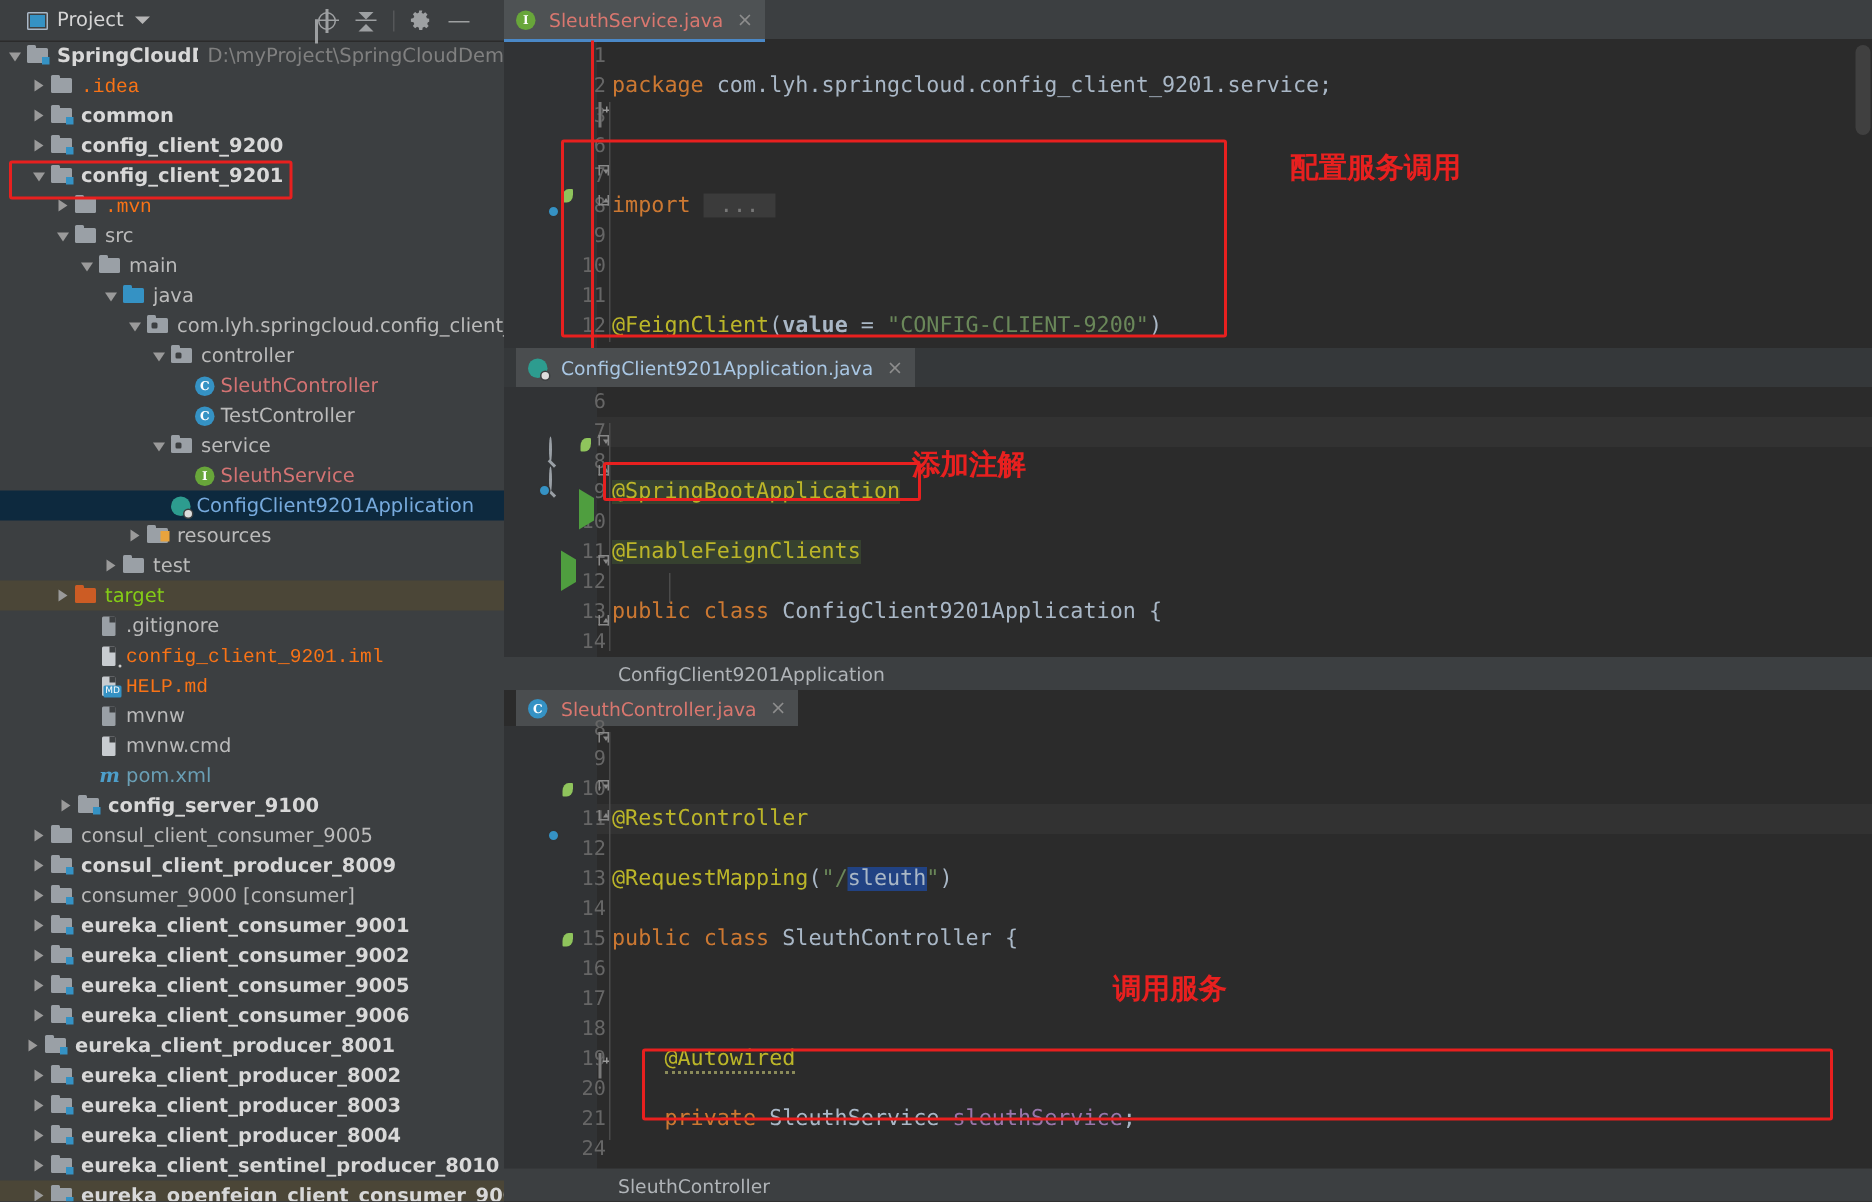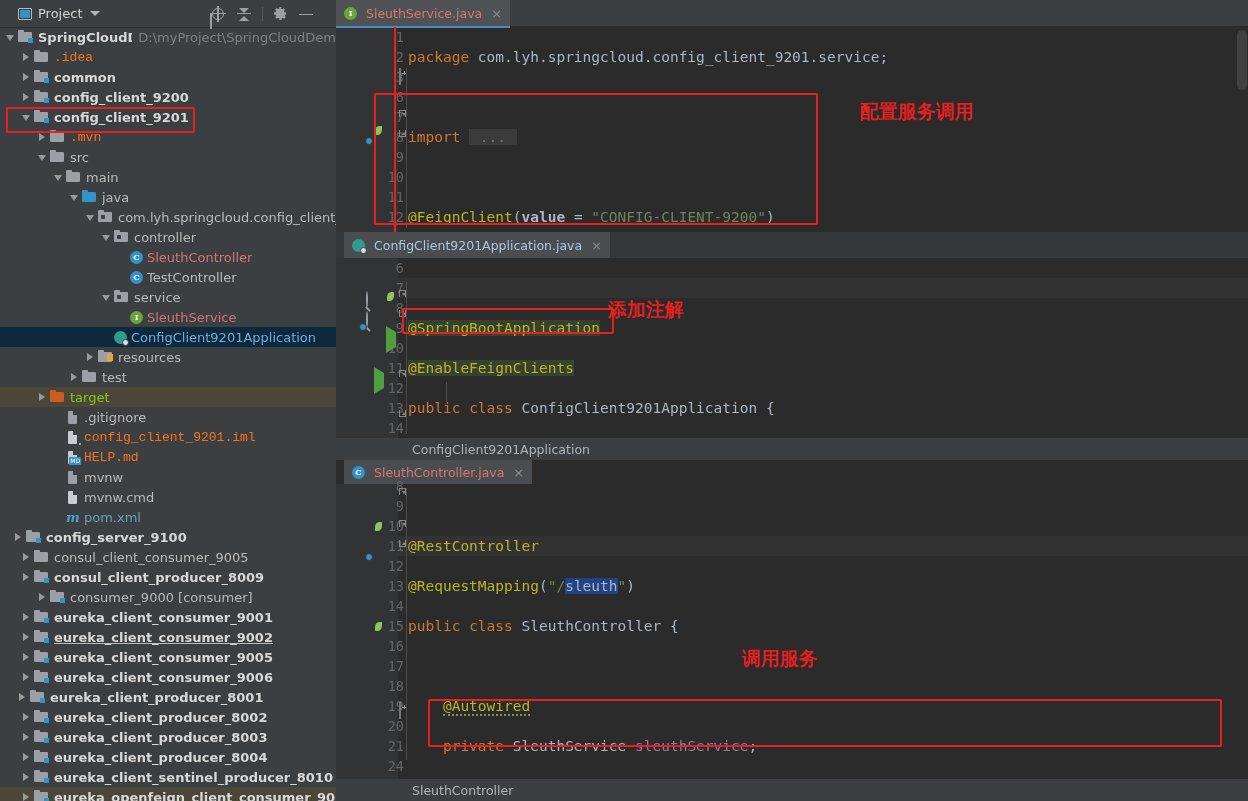--- a/index.html
+++ b/index.html
@@ -452,54 +452,54 @@
           <span class="sheet"></span>
           <span class="corner"></span>
         </span>
         <span class="lbl c-grey">mvnw.cmd</span>
       </div>
       <div class="row" style="padding-left: 54px;">
         <span class="arrow "></span>
         <span class="m-icon">m</span>
         <span class="lbl c-pomblue">pom.xml</span>
       </div>
-      <div class="row" style="padding-left: 14px;">
+      <div class="row" style="padding-left: 40px;">
         <span class="arrow closed"></span>
         <span class="ficon f-mod">
           <i></i>
         </span>
         <span class="lbl c-white bold">config_server_9100</span>
       </div>
       <div class="row" style="padding-left: 22px;">
         <span class="arrow closed"></span>
         <span class="ficon f-plain"><i></i></span>
         <span class="lbl c-grey">consul_client_consumer_9005</span>
       </div>
       <div class="row" style="padding-left: 22px;">
         <span class="arrow closed"></span>
         <span class="ficon f-mod">
           <i></i>
         </span>
         <span class="lbl c-white bold">consul_client_producer_8009</span>
       </div>
-      <div class="row" style="padding-left: 38px;">
+      <div class="row" style="padding-left: 22px;">
         <span class="arrow closed"></span>
         <span class="ficon f-mod">
           <i></i>
         </span>
         <span class="lbl c-grey">consumer_9000 [consumer]</span>
       </div>
       <div class="row" style="padding-left: 22px;">
         <span class="arrow closed"></span>
         <span class="ficon f-mod">
           <i></i>
         </span>
         <span class="lbl c-white bold">eureka_client_consumer_9001</span>
       </div>
-      <div class="row" style="padding-left: 22px; text-decoration: underline;">
+      <div class="row" style="padding-left: 22px;">
         <span class="arrow closed"></span>
         <span class="ficon f-mod">
           <i></i>
         </span>
         <span class="lbl c-white bold">eureka_client_consumer_9002</span>
       </div>
       <div class="row" style="padding-left: 22px;">
         <span class="arrow closed"></span>
         <span class="ficon f-mod">
           <i></i>

